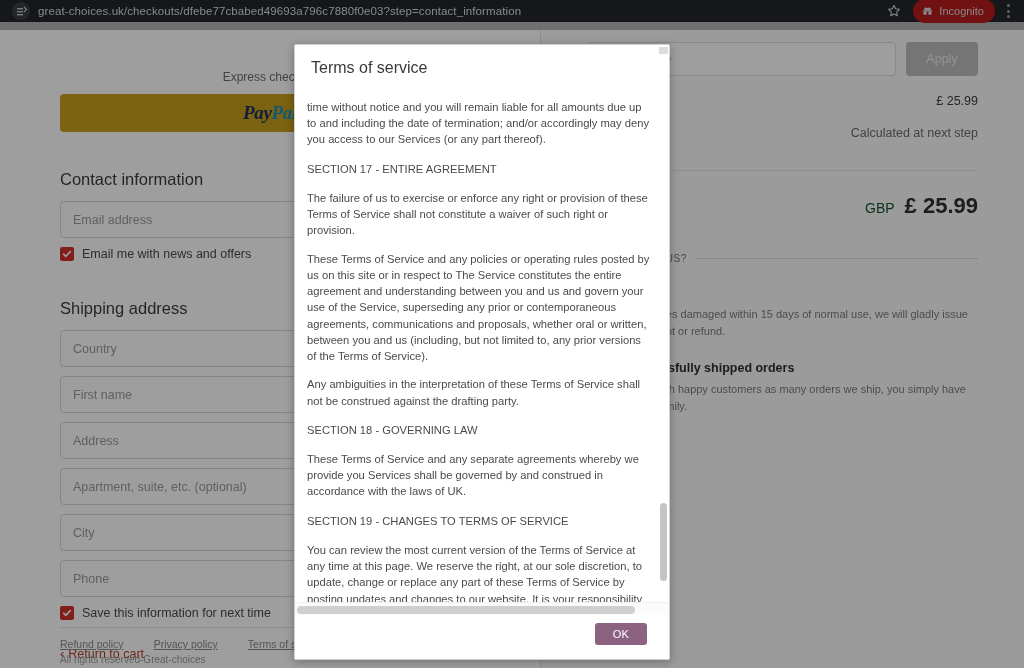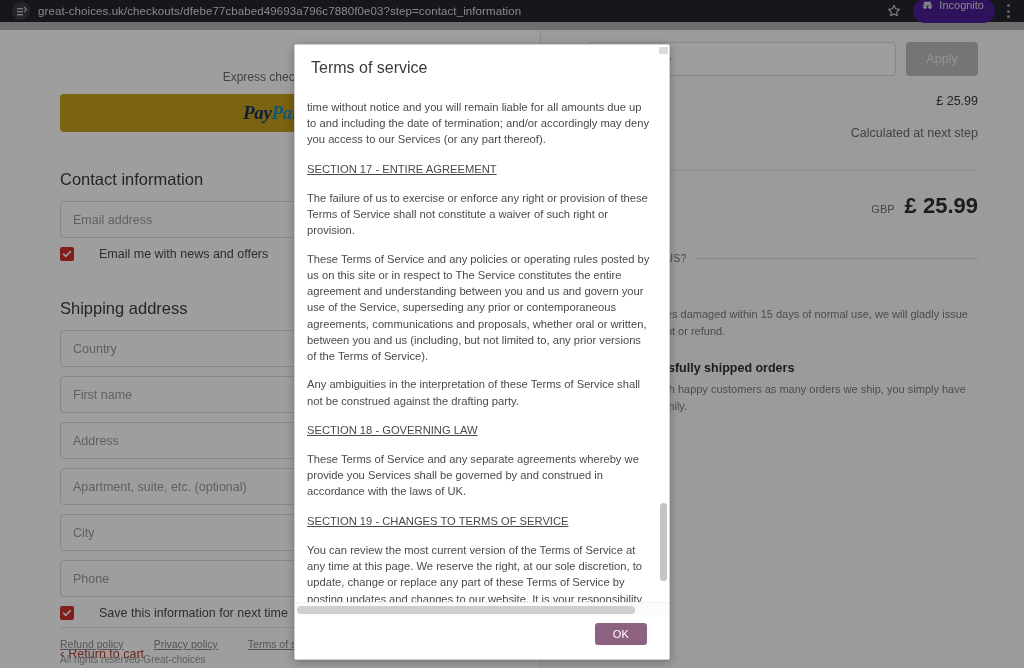--- a/index.html
+++ b/index.html
@@ -40,22 +40,22 @@
     overflow: hidden; text-overflow: ellipsis;
   }
   .chrome-actions { display: flex; align-items: center; gap: 6px; flex: none; }
   .icon-btn {
     width: 26px; height: 24px; border-radius: 13px;
     display: flex; align-items: center; justify-content: center;
     background: transparent;
   }
   .incognito-pill {
     height: 24px; border-radius: 12px;
-    background: #4c1d95;
-    display: flex; align-items: flex-start; gap: 5px;
+    background: #b91c1c;
+    display: flex; align-items: center; gap: 5px;
     padding: 0 11px 0 8px;
   }
   .incognito-pill span { color: #dadce0; font-size: 11px; }
   .dots { display: flex; flex-direction: column; gap: 2.5px; padding: 0 6px; }
   .dots i { width: 3px; height: 3px; border-radius: 50%; background: #9aa0a6; display: block; }
 
   
   .page {
     position: absolute; top: 30px; left: 0;
     width: 1024px; height: 638px;
@@ -108,21 +108,21 @@
     font-size: 16.5px; color: #3d3d3d; font-weight: 400;
     margin: 38px 0 12px;
   }
   .field {
     height: 37px; border: 1px solid #d9d9d9; border-radius: 4px;
     background: #fff; display: flex; align-items: center;
     padding: 0 12px; margin-bottom: 9px;
     font-size: 12.5px; color: #9b9b9b;
   }
   .check-row {
-    display: flex; align-items: center; gap: 25px;
+    display: flex; align-items: center; gap: 8px;
     margin: 6px 0 4px; font-size: 12.5px; color: #4a4a4a;
   }
   .cbox {
     width: 14px; height: 14px; border-radius: 2px;
     background: #d0302a; flex: none;
     display: flex; align-items: center; justify-content: center;
   }
   .cbox svg { display: block; }
   .return-link {
     margin-top: 26px; font-size: 12.5px; color: #b0412f;
@@ -155,21 +155,21 @@
     font-size: 12.5px; color: #4c4c4c; margin-top: 18px;
   }
   .sum-row .lbl { color: #4c4c4c; }
   .sum-row .val { color: #3d3d3d; }
   .sum-row.shipping .val { color: #6b6b6b; }
   .total-row {
     display: flex; justify-content: flex-end; align-items: baseline;
     gap: 10px; margin-top: 30px;
     border-top: 1px solid #e6e6e6; padding-top: 22px;
   }
-  .total-row .cur { font-size: 11px; color: #737373; }
+  .total-row .cur { font-size: 14px; color: #14532d; }
   .total-row .amt { font-size: 22px; color: #2f2f2f; font-weight: bold; }
 
   .why-head {
     display: flex; align-items: center; gap: 10px;
     margin-top: 34px; font-size: 10px; letter-spacing: .6px; color: #6f6f6f;
   }
   .why-head .rule { flex: 1; height: 1px; background: #dadada; }
   .why-item { margin-top: 22px; }
   .why-item h4 { margin: 0 0 6px; font-size: 12.5px; color: #2f2f2f; font-weight: bold; }
   .why-item p { margin: 0; font-size: 11px; line-height: 1.5; color: #7b7b7b; }
@@ -200,21 +200,21 @@
   }
   .modal-body {
     flex: 1;
     padding: 0 16px 0 12px;
     overflow: hidden;
     position: relative;
     font-size: 11.2px; line-height: 1.45; color: #4a4a4a;
   }
   .modal-body p { margin: 12px 0 13px; }
   .modal-body p.tight { margin-bottom: 0; }
-  .modal-body .sec { margin: 4px 0 13px; color: #4a4a4a; text-decoration: underline; }
+  .modal-body .sec { margin: 4px 0 13px; color: #4a4a4a; }
 
   .hscroll-track {
     flex: none; height: 13px; background: #fbfbfb;
     border-top: 1px solid #f0f0f0;
     position: relative;
   }
   .hscroll-thumb {
     position: absolute; left: 2px; top: 3px;
     width: 338px; height: 8px; border-radius: 4px;
     background: #cfcfcf;

